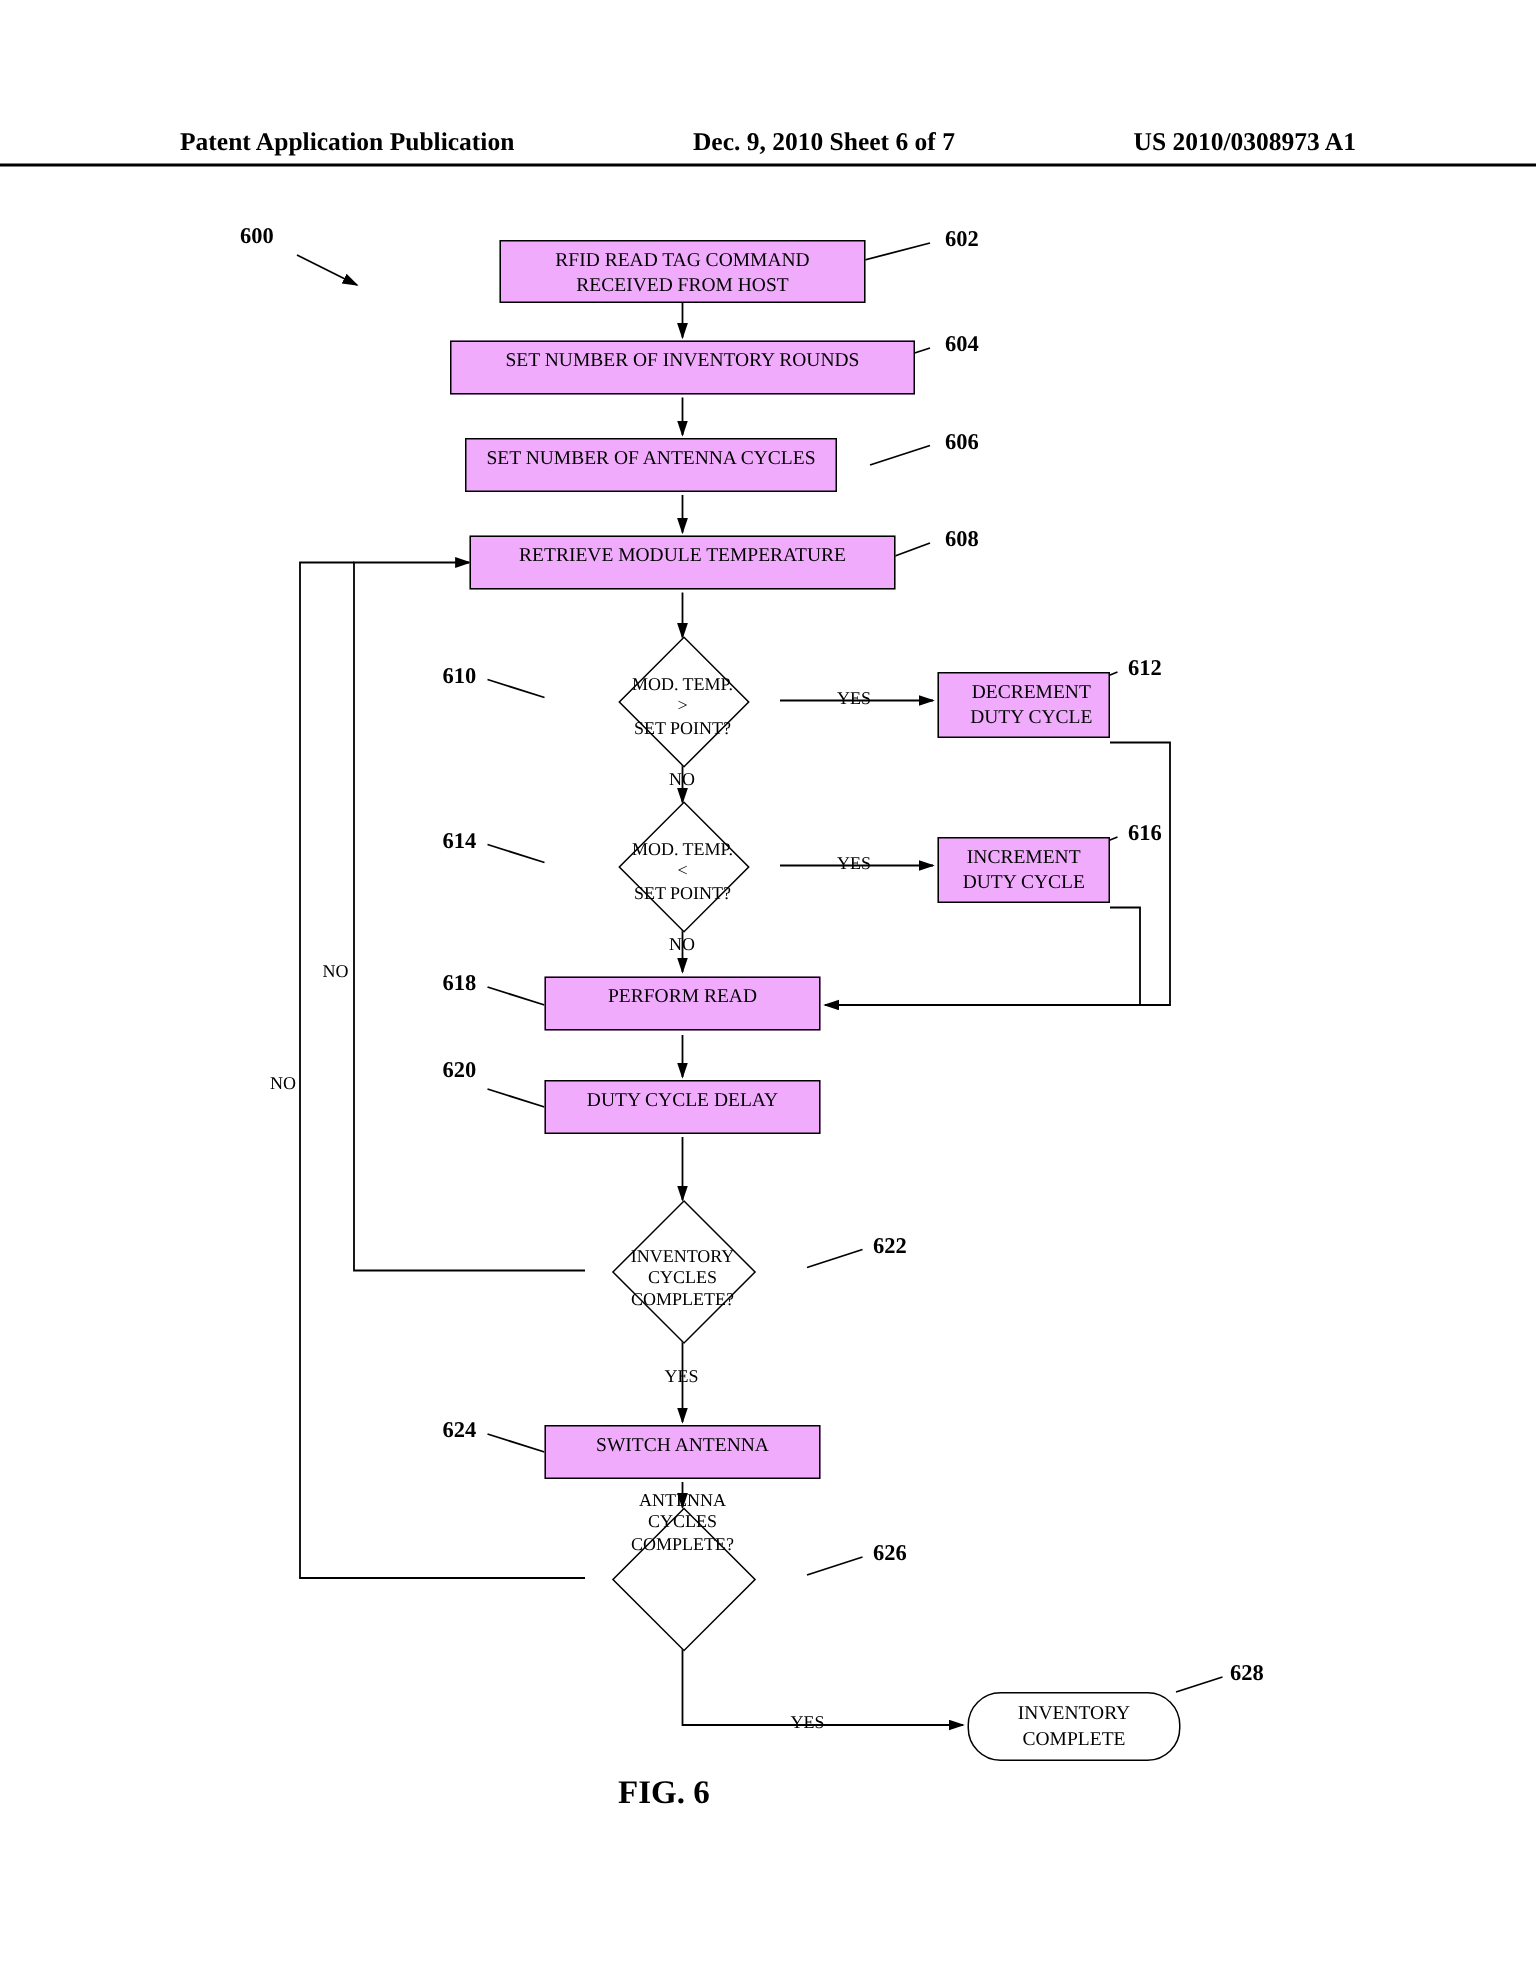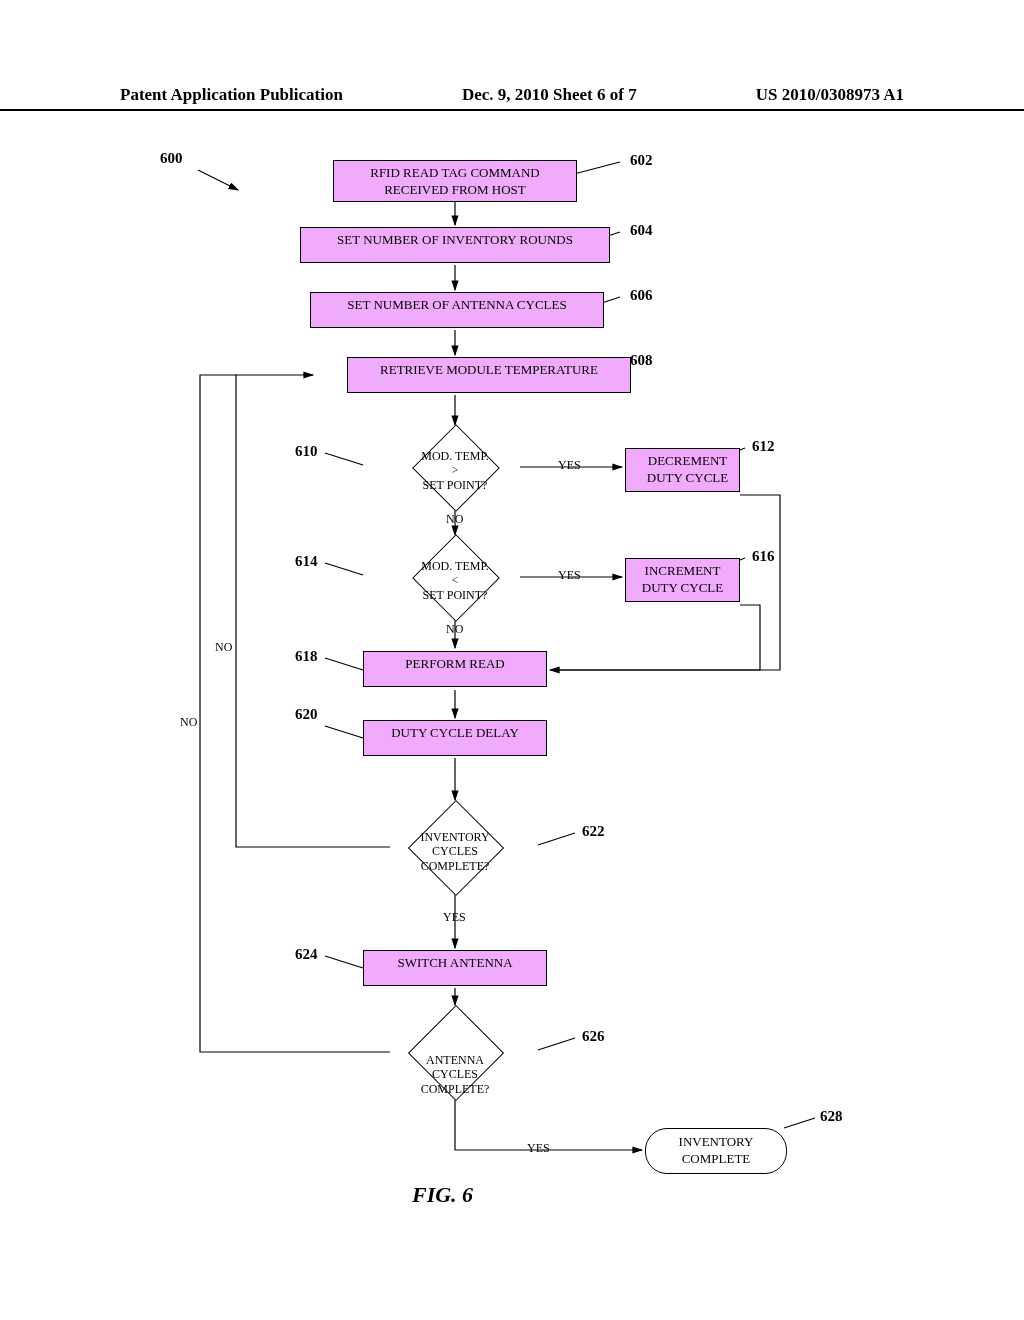--- a/index.html
+++ b/index.html
@@ -81,21 +81,20 @@
     font-weight: bold;
   }
   .edge-label {
     position: absolute;
     font-size: 12px;
   }
   .fig-label {
     position: absolute;
     font-size: 22px;
     font-weight: bold;
-    font-style: italic;
   }
   svg {
     position: absolute;
     top: 0;
     left: 0;
     overflow: visible;
   }
   .arrow {
     stroke: #000;
     stroke-width: 1.2;
@@ -184,24 +183,24 @@
 <div class="label" style="left:582px; top:898px;">626</div>
 <div class="label" style="left:820px; top:978px;">628</div>
 
 <div class="box" style="left:333px; top:30px; width:244px; height:42px;">
       <span style="white-space:pre-line">RFID READ TAG COMMAND
 RECEIVED FROM HOST</span>
     </div>
 <div class="box" style="left:300px; top:97px; width:310px; height:36px;">
       <span>SET NUMBER OF INVENTORY ROUNDS</span>
     </div>
-<div class="box" style="left:310px; top:162px; width:294px; height:36px;">
+<div class="box" style="left:310px; top:162px; width:248px; height:36px;">
       <span>SET NUMBER OF ANTENNA CYCLES</span>
     </div>
-<div class="box" style="left:313px; top:227px; width:284px; height:36px;margin-left:34px;">
+<div class="box" style="left:313px; top:227px; width:284px; height:36px;">
       <span>RETRIEVE MODULE TEMPERATURE</span>
     </div>
 
 <div class="diamond" style="left:425px; top:307px; width:60px; height:60px;"></div>
 <div class="diamond-text" style="left:395px; top:312px; width:120px; height:50px;">
       <span style="white-space:pre-line">MOD. TEMP.
 &gt;
 SET POINT?</span>
     </div>
 
@@ -234,21 +233,21 @@
       <span style="white-space:pre-line">INVENTORY
 CYCLES
 COMPLETE?</span>
     </div>
 
 <div class="box" style="left:363px; top:820px; width:184px; height:36px;">
       <span>SWITCH ANTENNA</span>
     </div>
 
 <div class="diamond" style="left:422px; top:889px; width:66px; height:66px;"></div>
-<div class="diamond-text" style="left:395px; top:916px; width:120px; height:50px;">
+<div class="diamond-text" style="left:395px; top:856px; width:120px; height:50px;">
       <span style="white-space:pre-line">ANTENNA
 CYCLES
 COMPLETE?</span>
     </div>
 
 <div class="terminator" style="left:645px; top:998px; width:140px; height:44px;">
       <span style="white-space:pre-line">INVENTORY
 COMPLETE</span>
     </div>
 

